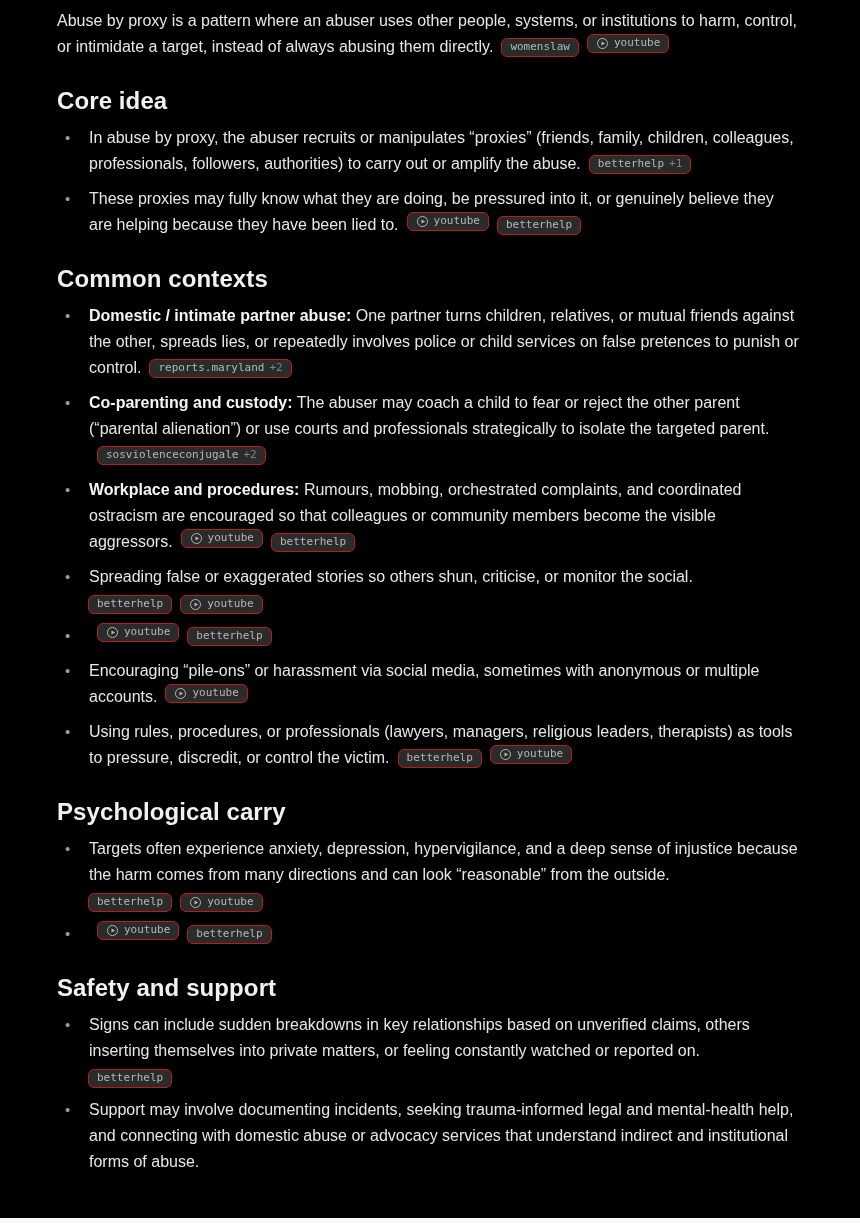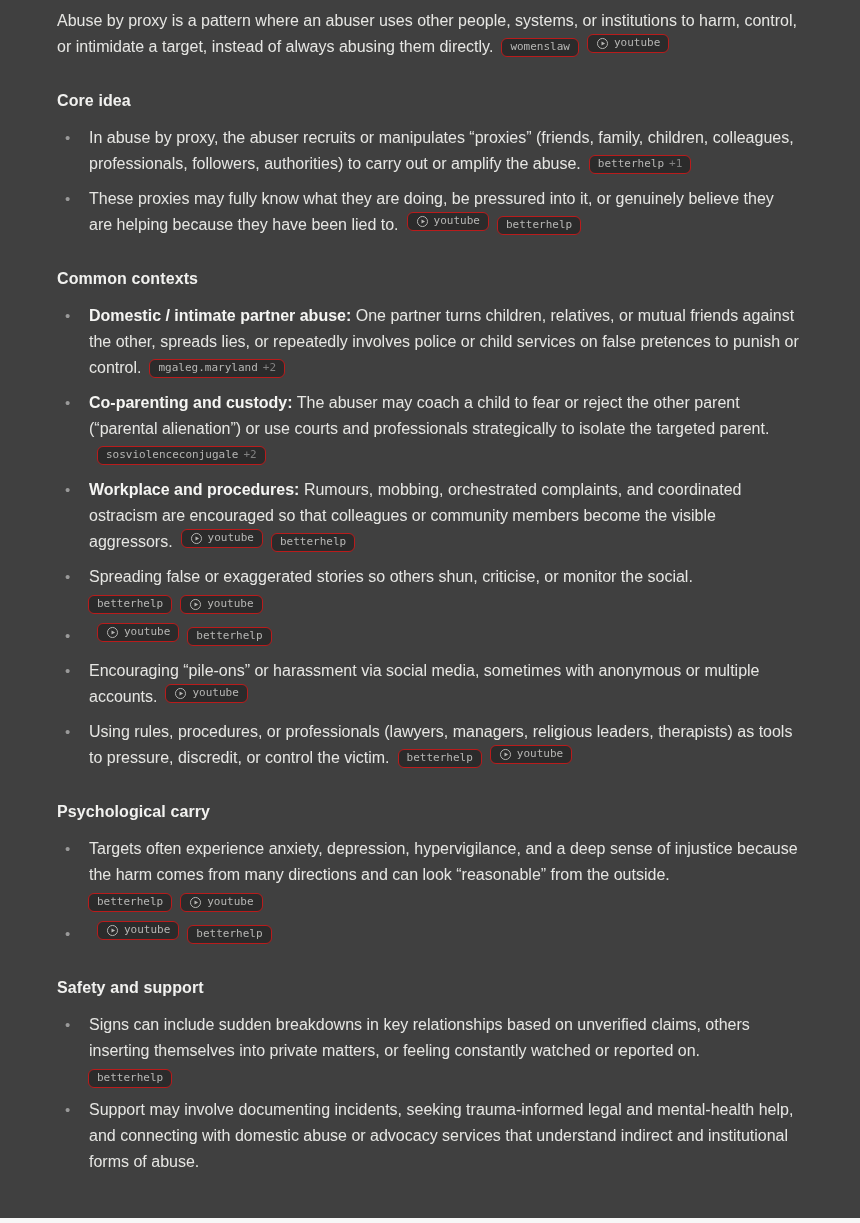--- a/index.html
+++ b/index.html
@@ -3,29 +3,29 @@
 <meta charset="utf-8">
 <style>
   html,body{margin:0;padding:0;background:#1c1c1c;}
   .page{
     position:relative;
     width:860px;
     height:1223px;
     box-sizing:border-box;
     padding:8px 60px 0 57px;
     overflow:hidden;
-    background:#404040;
+    background:#000000;
     font-family:"Liberation Sans",sans-serif;
     font-size:16px;
     line-height:26px;
     color:#e6e6e3;
   }
   .intro{margin:0;}
   h2.section-heading{
-    font-size:16px;
+    font-size:24px;
     line-height:27px;
     font-weight:700;
     color:#f1f1ef;
     margin:27px 0 11px 0;
     letter-spacing:.1px;
   }
   ul.bullets{list-style:none;margin:0;padding:0;}
   li.bullet{
     position:relative;
     padding-left:32px;
@@ -112,21 +112,21 @@
               </span></p>
           </li>
         </ul>
       </section>
       <section>
         <h2 class="section-heading">Common contexts</h2>
         <ul class="bullets">
           <li class="bullet">
             <span class="marker">•</span>
             <p class="li-text"><strong class="lead">Domestic / intimate partner abuse:</strong> <span>One partner turns children, relatives, or mutual friends against the other, spreads lies, or repeatedly involves police or child services on false pretences to punish or control.</span><span class="chip">
-                <span>mgaleg.maryland</span>
+                <span>reports.maryland</span>
                 <span class="suffix">+2</span>
               </span></p>
           </li>
           <li class="bullet">
             <span class="marker">•</span>
             <p class="li-text"><strong class="lead">Co-parenting and custody:</strong> <span>The abuser may coach a child to fear or reject the other parent (“parental alienation”) or use courts and professionals strategically to isolate the targeted parent.</span><span class="chip">
                 <span>sosviolenceconjugale</span>
                 <span class="suffix">+2</span>
               </span></p>
           </li>

